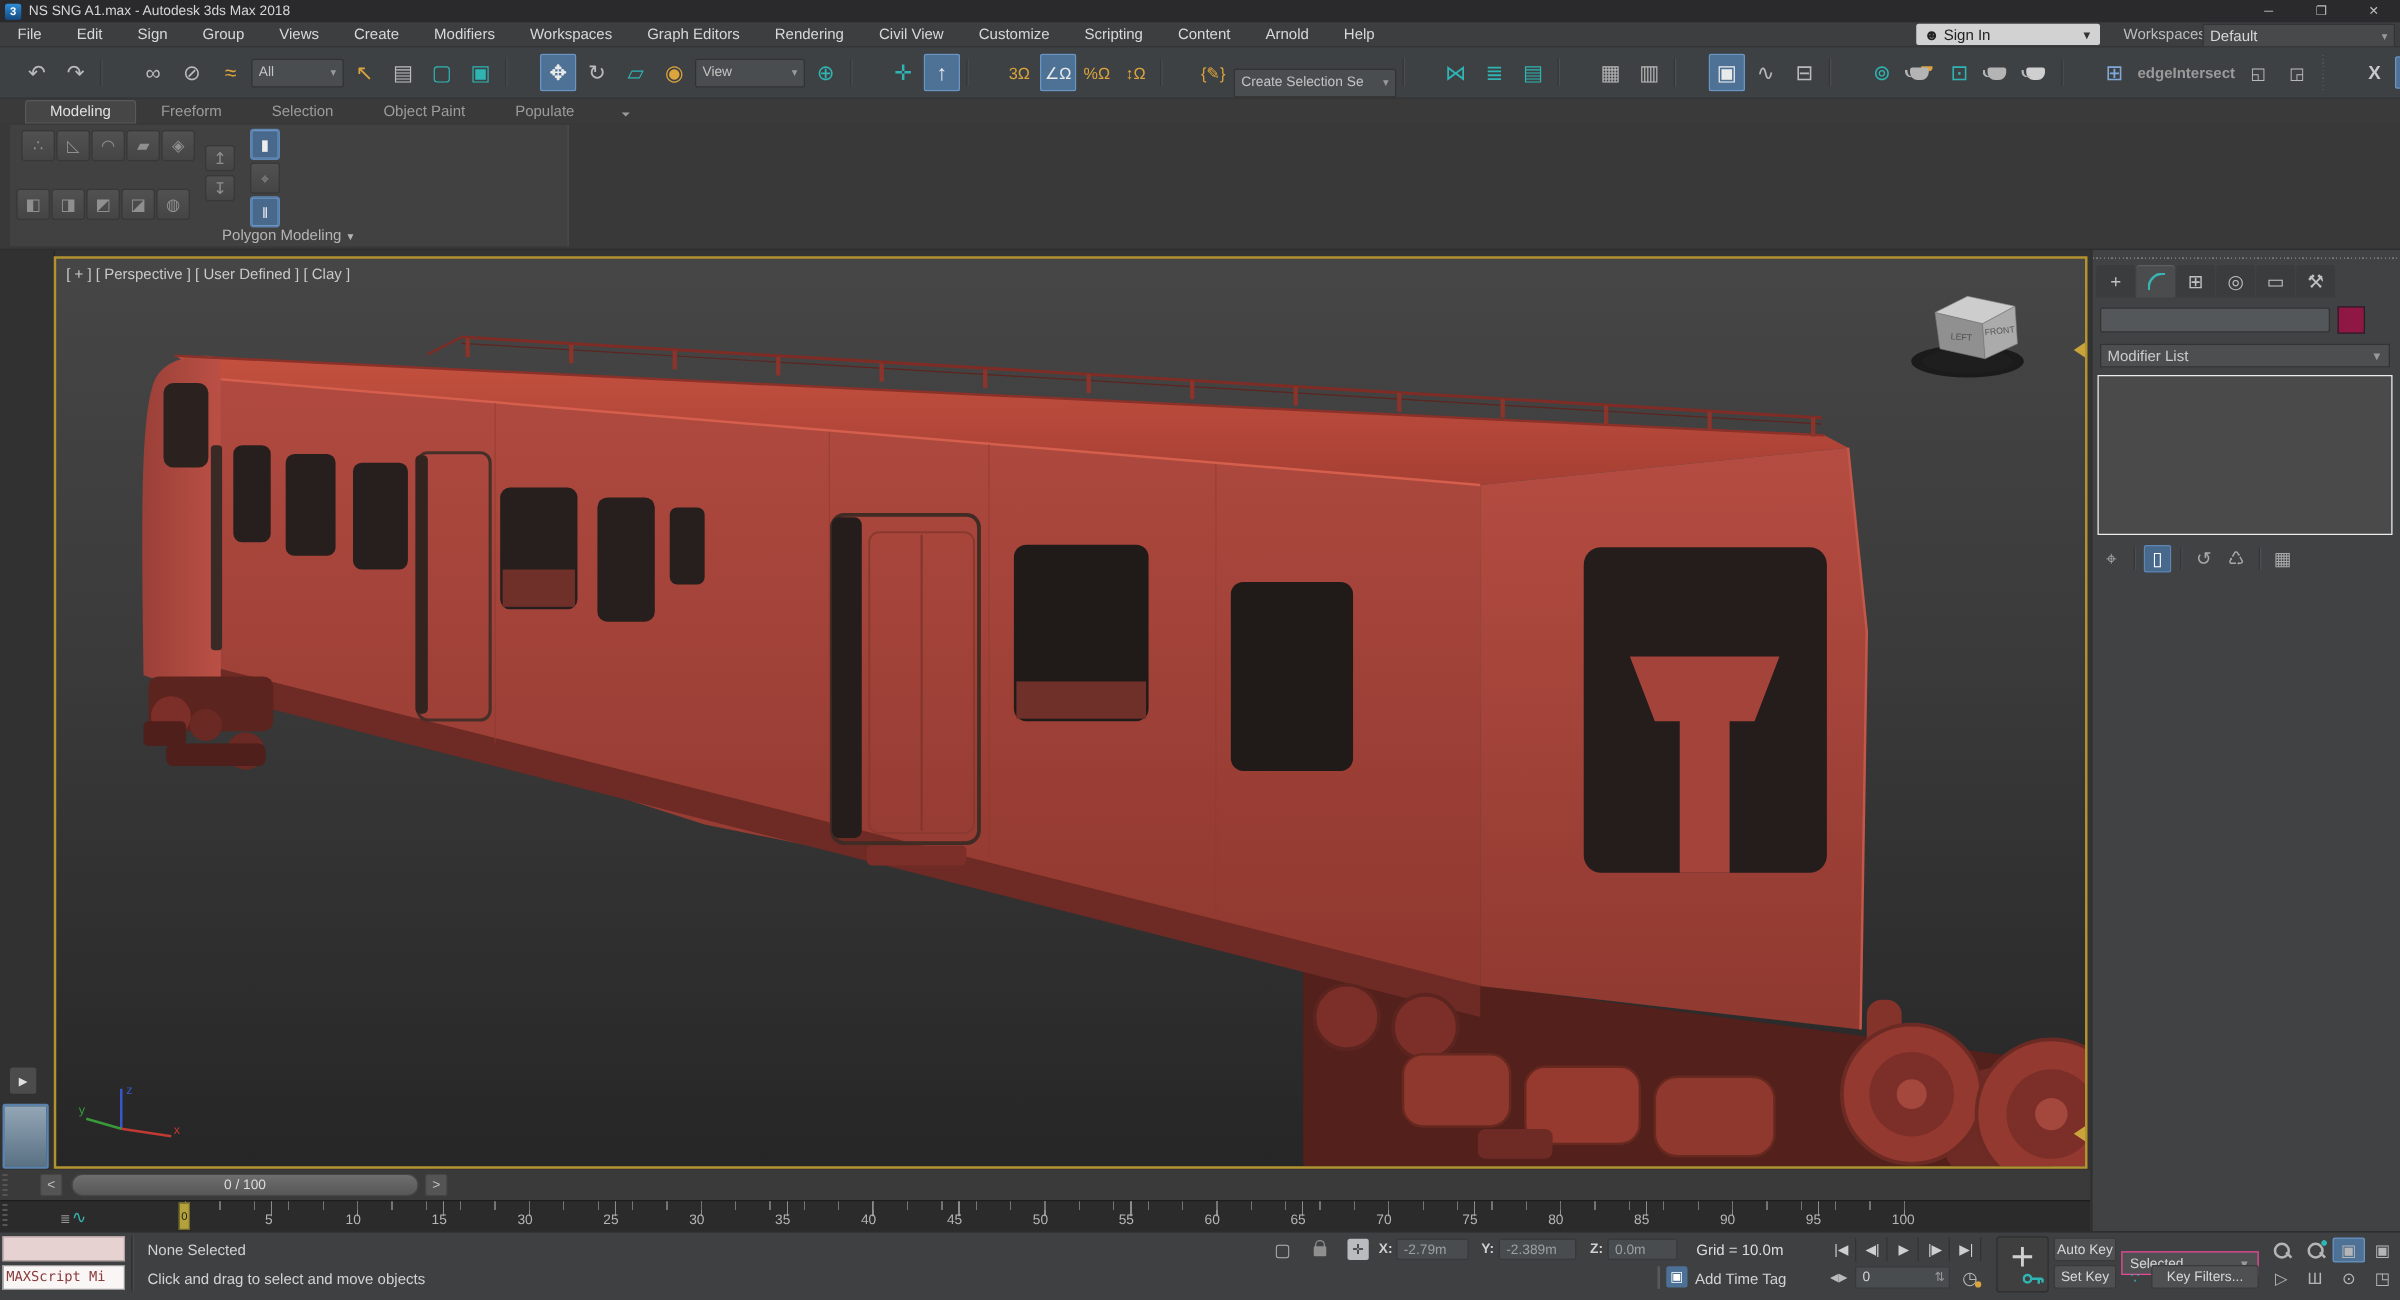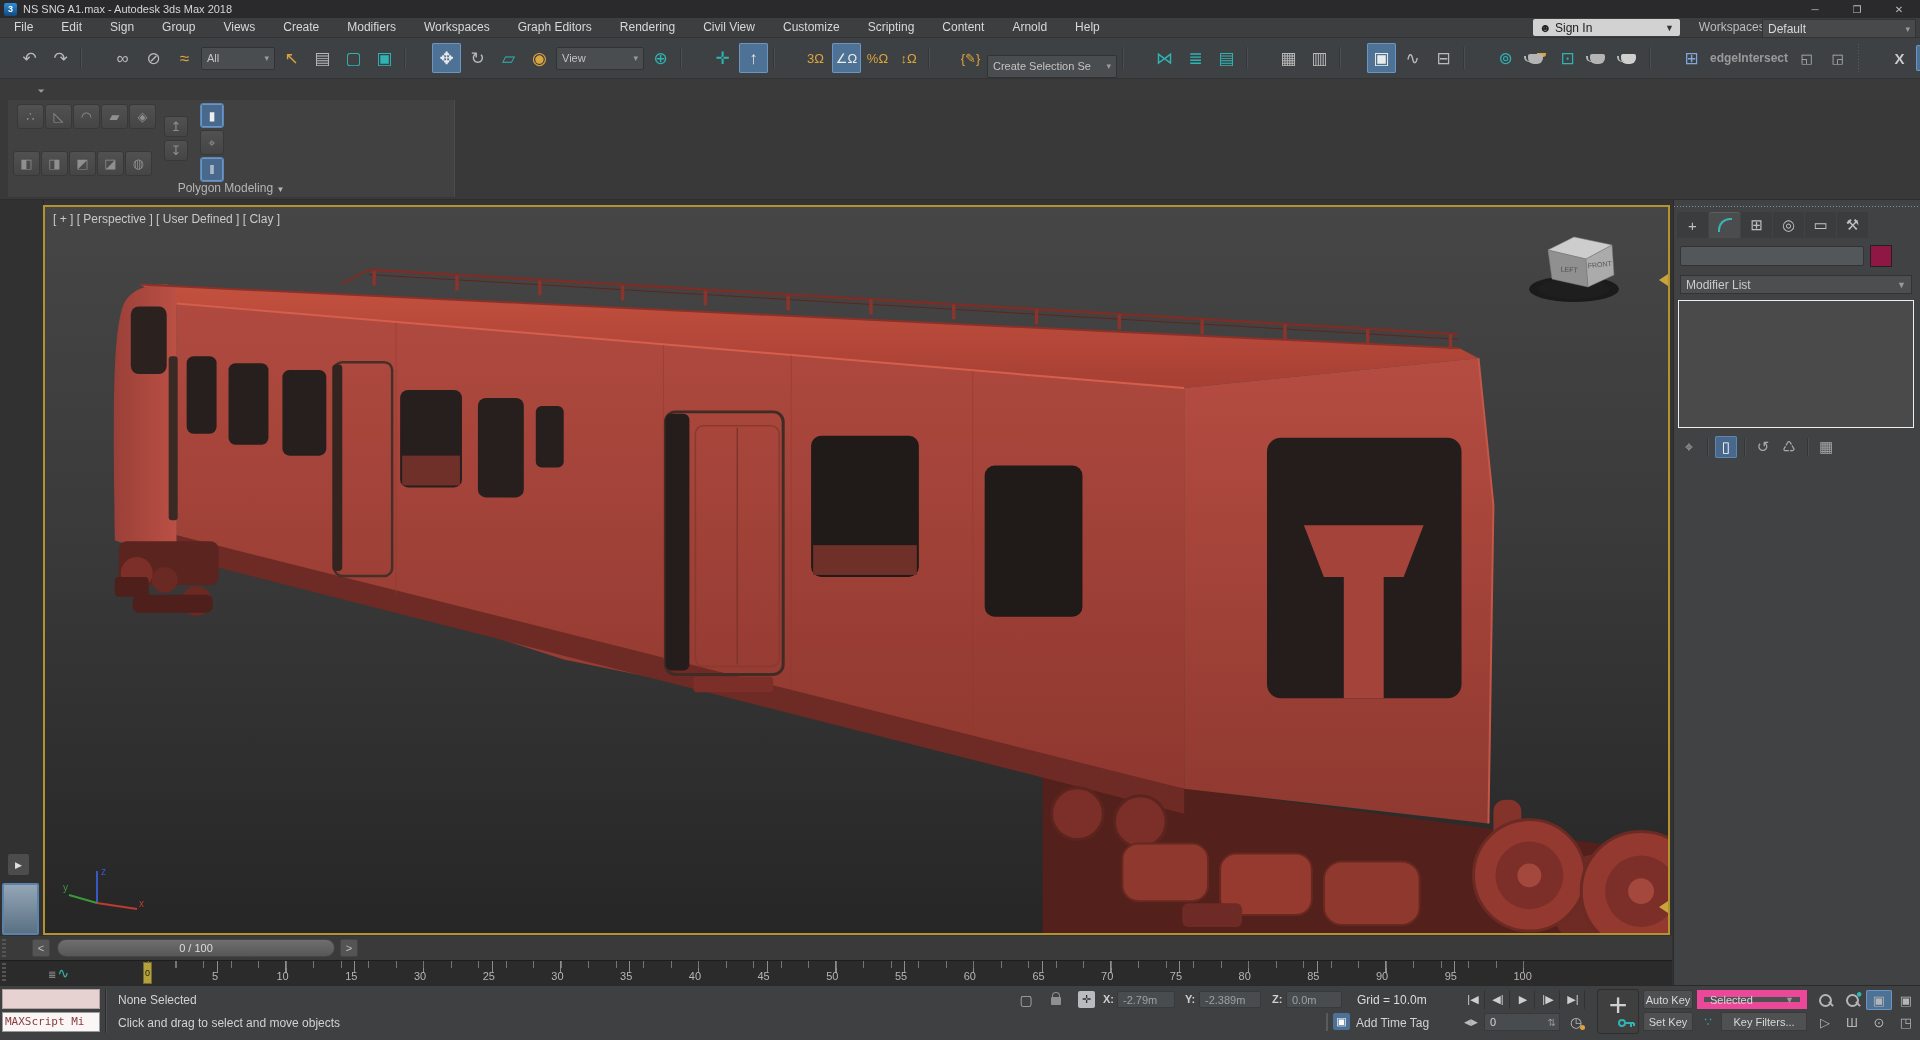--- a/index.html
+++ b/index.html
@@ -155,21 +155,21 @@
   #framefield{position:absolute;left:1484px;top:27px;width:76px;height:18px;background:#494c4e;border:1px solid #37393b;
     color:#d5d5d5;font-size:11px;line-height:17px;padding:0 5px;box-sizing:border-box;}
   #framefield::after{content:"⇅";position:absolute;right:3px;top:0;color:#999;font-size:10px;}
   #timecfg{position:absolute;left:1566px;top:27px;width:20px;height:18px;color:#b5b5b5;font-size:14px;display:flex;align-items:center;justify-content:center;}
   #timecfg::after{content:"";position:absolute;right:1px;bottom:1px;width:5px;height:5px;border-radius:50%;background:#dca43c;}
   #bigkey{position:absolute;left:1597px;top:3px;width:42px;height:45px;background:#3f3f3f;border:1px solid #2e2e2e;border-radius:3px;box-sizing:border-box;}
   #bigkey .plus{position:absolute;left:0;top:-3px;width:100%;text-align:center;font-size:32px;color:#d0d0d0;}
   #bigkey svg{position:absolute;right:2px;bottom:4px;}
   .skbtn{position:absolute;height:19px;background:#4e5052;border:1px solid #3a3a3a;border-radius:2px;color:#d8d8d8;
     font-size:11px;display:flex;align-items:center;justify-content:center;box-sizing:border-box;}
-  #seldrop{position:absolute;left:1697px;top:4px;width:110px;height:19px;background:#4e5052;border:7px solid #ec4899;
+  #seldrop{position:absolute;left:1697px;top:15px;width:110px;height:19px;background:#4e5052;border:1px solid #ec4899;
     display:flex;align-items:center;padding:0 6px;color:#d8d8d8;font-size:11px;box-sizing:border-box;}
   #seldrop .dda{margin-left:auto;}
   #keyfiltico{position:absolute;left:1698px;top:27px;width:20px;height:18px;color:#2fb3b3;font-size:12px;display:flex;align-items:center;justify-content:center;}
   #navr1,#navr2{position:absolute;display:flex;gap:1px;}
   #navr1{left:1812px;top:4px;}
   #navr2{left:1812px;top:26px;}
   .nbtn{width:26px;height:20px;display:flex;align-items:center;justify-content:center;color:#b5b5b5;font-size:13px;border-radius:2px;position:relative;}
   .mag::before{content:"";width:9px;height:9px;border:2px solid #b5b5b5;border-radius:50%;}
   .mag::after{content:"";position:absolute;right:6px;bottom:3px;width:2px;height:6px;background:#b5b5b5;transform:rotate(-45deg);}
   .mag.multi{background-image:radial-gradient(circle at 78% 22%,#2fb3b3 0 2px,transparent 2.5px);}
@@ -353,20 +353,27 @@
         <span class="g">◲</span>
       </span>
       <span class="tbtn dsep"></span>
       <span class="tbtn axisbtn">
         <span class="t">X</span>
       </span>
       <span class="tbtn axisbtn active"></span>
     </div>
 
   <div id="ribbontabs" class="abs">
+    <div class="flex">
+        <span class="rtab active"><span class="t">Modeling</span></span>
+        <span class="rtab"><span class="t">Freeform</span></span>
+        <span class="rtab"><span class="t">Selection</span></span>
+        <span class="rtab"><span class="t">Object Paint</span></span>
+        <span class="rtab"><span class="t">Populate</span></span>
+      </div>
     <div id="ribbonmore">⏷</div>
   </div>
   <div id="ribbonpanel" class="abs">
     <div id="pmpanel">
       <div id="pmrow1">
           <span class="pbtn">
             <span class="g">∴</span>
           </span>
           <span class="pbtn">
             <span class="g">◺</span>

